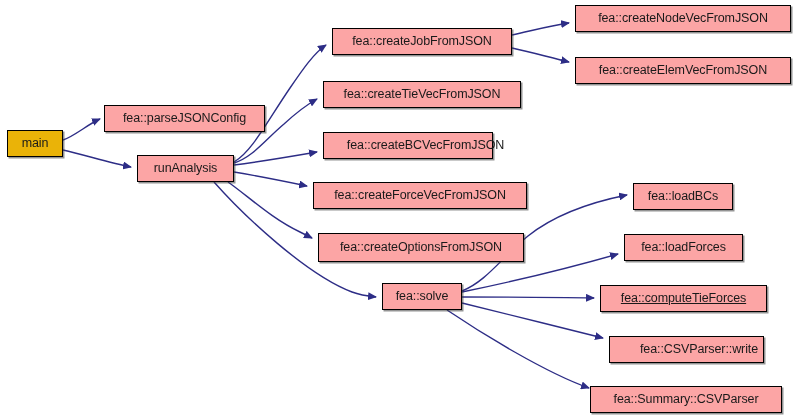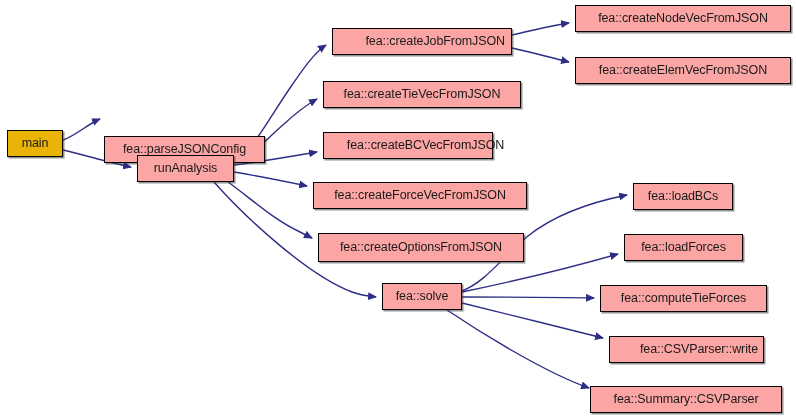--- a/index.html
+++ b/index.html
@@ -74,27 +74,27 @@
         <path d="M462,297 C503,297 548,297 594,298" fill="none" stroke="#2d2d86" stroke-width="1.4" marker-end="url(#arrow)"></path>
         <path d="M462,303 C504,313 558,327 603,338" fill="none" stroke="#2d2d86" stroke-width="1.4" marker-end="url(#arrow)"></path>
         <path d="M447,310 C481,333 546,373 589,388" fill="none" stroke="#2d2d86" stroke-width="1.4" marker-end="url(#arrow)"></path>
       </g>
   </svg>
 
   <div id="nodes-group">
       <div class="gnode current" style="left: 7px; top: 130px; width: 56px; height: 27px;">
         <span class="lbl">main</span>
       </div>
-      <div class="gnode" style="left: 104px; top: 105px; width: 161px; height: 27px; margin-top: 31px;">
+      <div class="gnode" style="left: 104px; top: 105px; width: 161px; height: 27px;">
         <span class="lbl">fea::parseJSONConfig</span>
       </div>
       <div class="gnode" style="left: 137px; top: 155px; width: 97px; height: 27px;">
         <span class="lbl">runAnalysis</span>
       </div>
-      <div class="gnode" style="left: 332px; top: 28px; width: 180px; height: 27px; justify-content: flex-end;">
+      <div class="gnode" style="left: 332px; top: 28px; width: 180px; height: 27px;">
         <span class="lbl">fea::createJobFromJSON</span>
       </div>
       <div class="gnode" style="left: 323px; top: 81px; width: 198px; height: 27px; justify-content: center;">
         <span class="lbl">fea::createTieVecFromJSON</span>
       </div>
       <div class="gnode" style="left: 323px; top: 132px; width: 170px; height: 27px; padding-left: 35px;">
         <span class="lbl">fea::createBCVecFromJSON</span>
       </div>
       <div class="gnode" style="left: 313px; top: 182px; width: 214px; height: 27px;">
         <span class="lbl">fea::createForceVecFromJSON</span>
@@ -110,21 +110,21 @@
       </div>
       <div class="gnode" style="left: 575px; top: 57px; width: 216px; height: 27px;">
         <span class="lbl">fea::createElemVecFromJSON</span>
       </div>
       <div class="gnode" style="left: 633px; top: 183px; width: 100px; height: 27px;">
         <span class="lbl">fea::loadBCs</span>
       </div>
       <div class="gnode" style="left: 624px; top: 234px; width: 119px; height: 27px;">
         <span class="lbl">fea::loadForces</span>
       </div>
-      <div class="gnode" style="left: 600px; top: 285px; width: 167px; height: 27px;">
+      <div class="gnode" style="left: 600px; top: 285px; width: 167px; height: 27px; text-decoration: underline;">
         <span class="lbl">fea::computeTieForces</span>
       </div>
       <div class="gnode" style="left: 609px; top: 336px; width: 155px; height: 27px; padding-left: 25px;">
         <span class="lbl">fea::CSVParser::write</span>
       </div>
       <div class="gnode" style="left: 590px; top: 386px; width: 192px; height: 27px;">
         <span class="lbl">fea::Summary::CSVParser</span>
       </div>
     </div>
 

